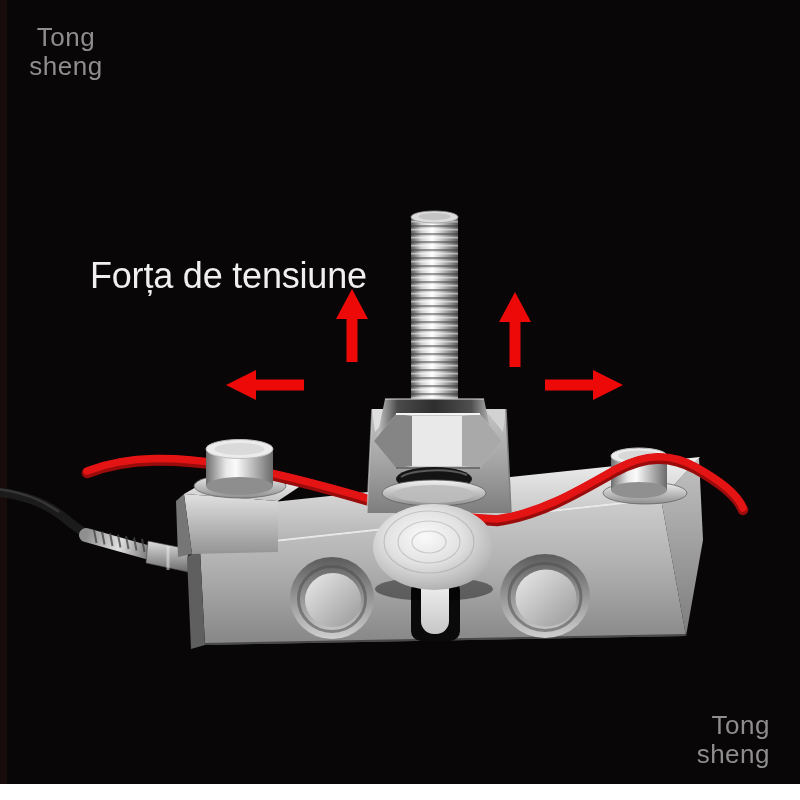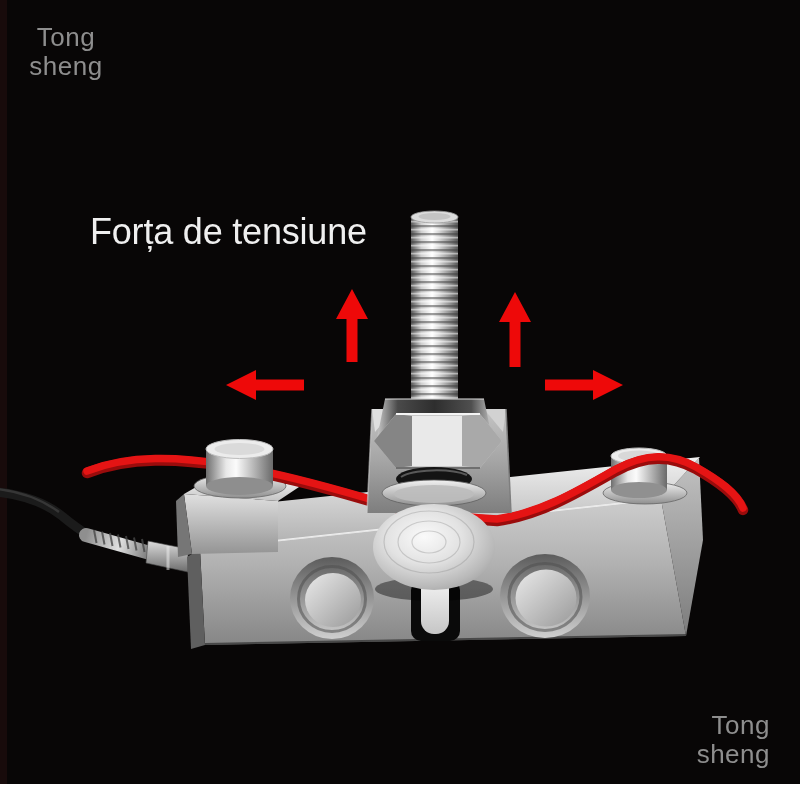--- a/index.html
+++ b/index.html
@@ -232,21 +232,21 @@
       </g>
     </g>
   </svg>
 
   <div class="watermark wm-tl" style="color: rgb(142, 142, 142);">
     <div>Tong</div>
     <div>sheng</div>
   </div>
 
 
-  <div class="label-tension" style="color: rgb(239, 239, 239);">Forța de tensiune</div>
+  <div class="label-tension" style="color: rgb(239, 239, 239); margin-top: 44px;">Forța de tensiune</div>
 
   <svg id="arrow-up-left" class="arrow" width="32" height="73" viewBox="0 0 32 73" style="fill: rgb(238, 9, 9);">
     <polygon points="16,0 32,30 21.5,30 21.5,73 10.5,73 10.5,30 0,30"></polygon>
   </svg>
   <svg id="arrow-up-right" class="arrow" width="32" height="75" viewBox="0 0 32 75" style="fill: rgb(238, 9, 9);">
     <polygon points="16,0 32,30 21.5,30 21.5,75 10.5,75 10.5,30 0,30"></polygon>
   </svg>
   <svg id="arrow-left" class="arrow" width="78" height="30" viewBox="0 0 78 30" style="fill: rgb(238, 9, 9);">
     <polygon points="0,15 30,0 30,9.5 78,9.5 78,20.5 30,20.5 30,30"></polygon>
   </svg>

